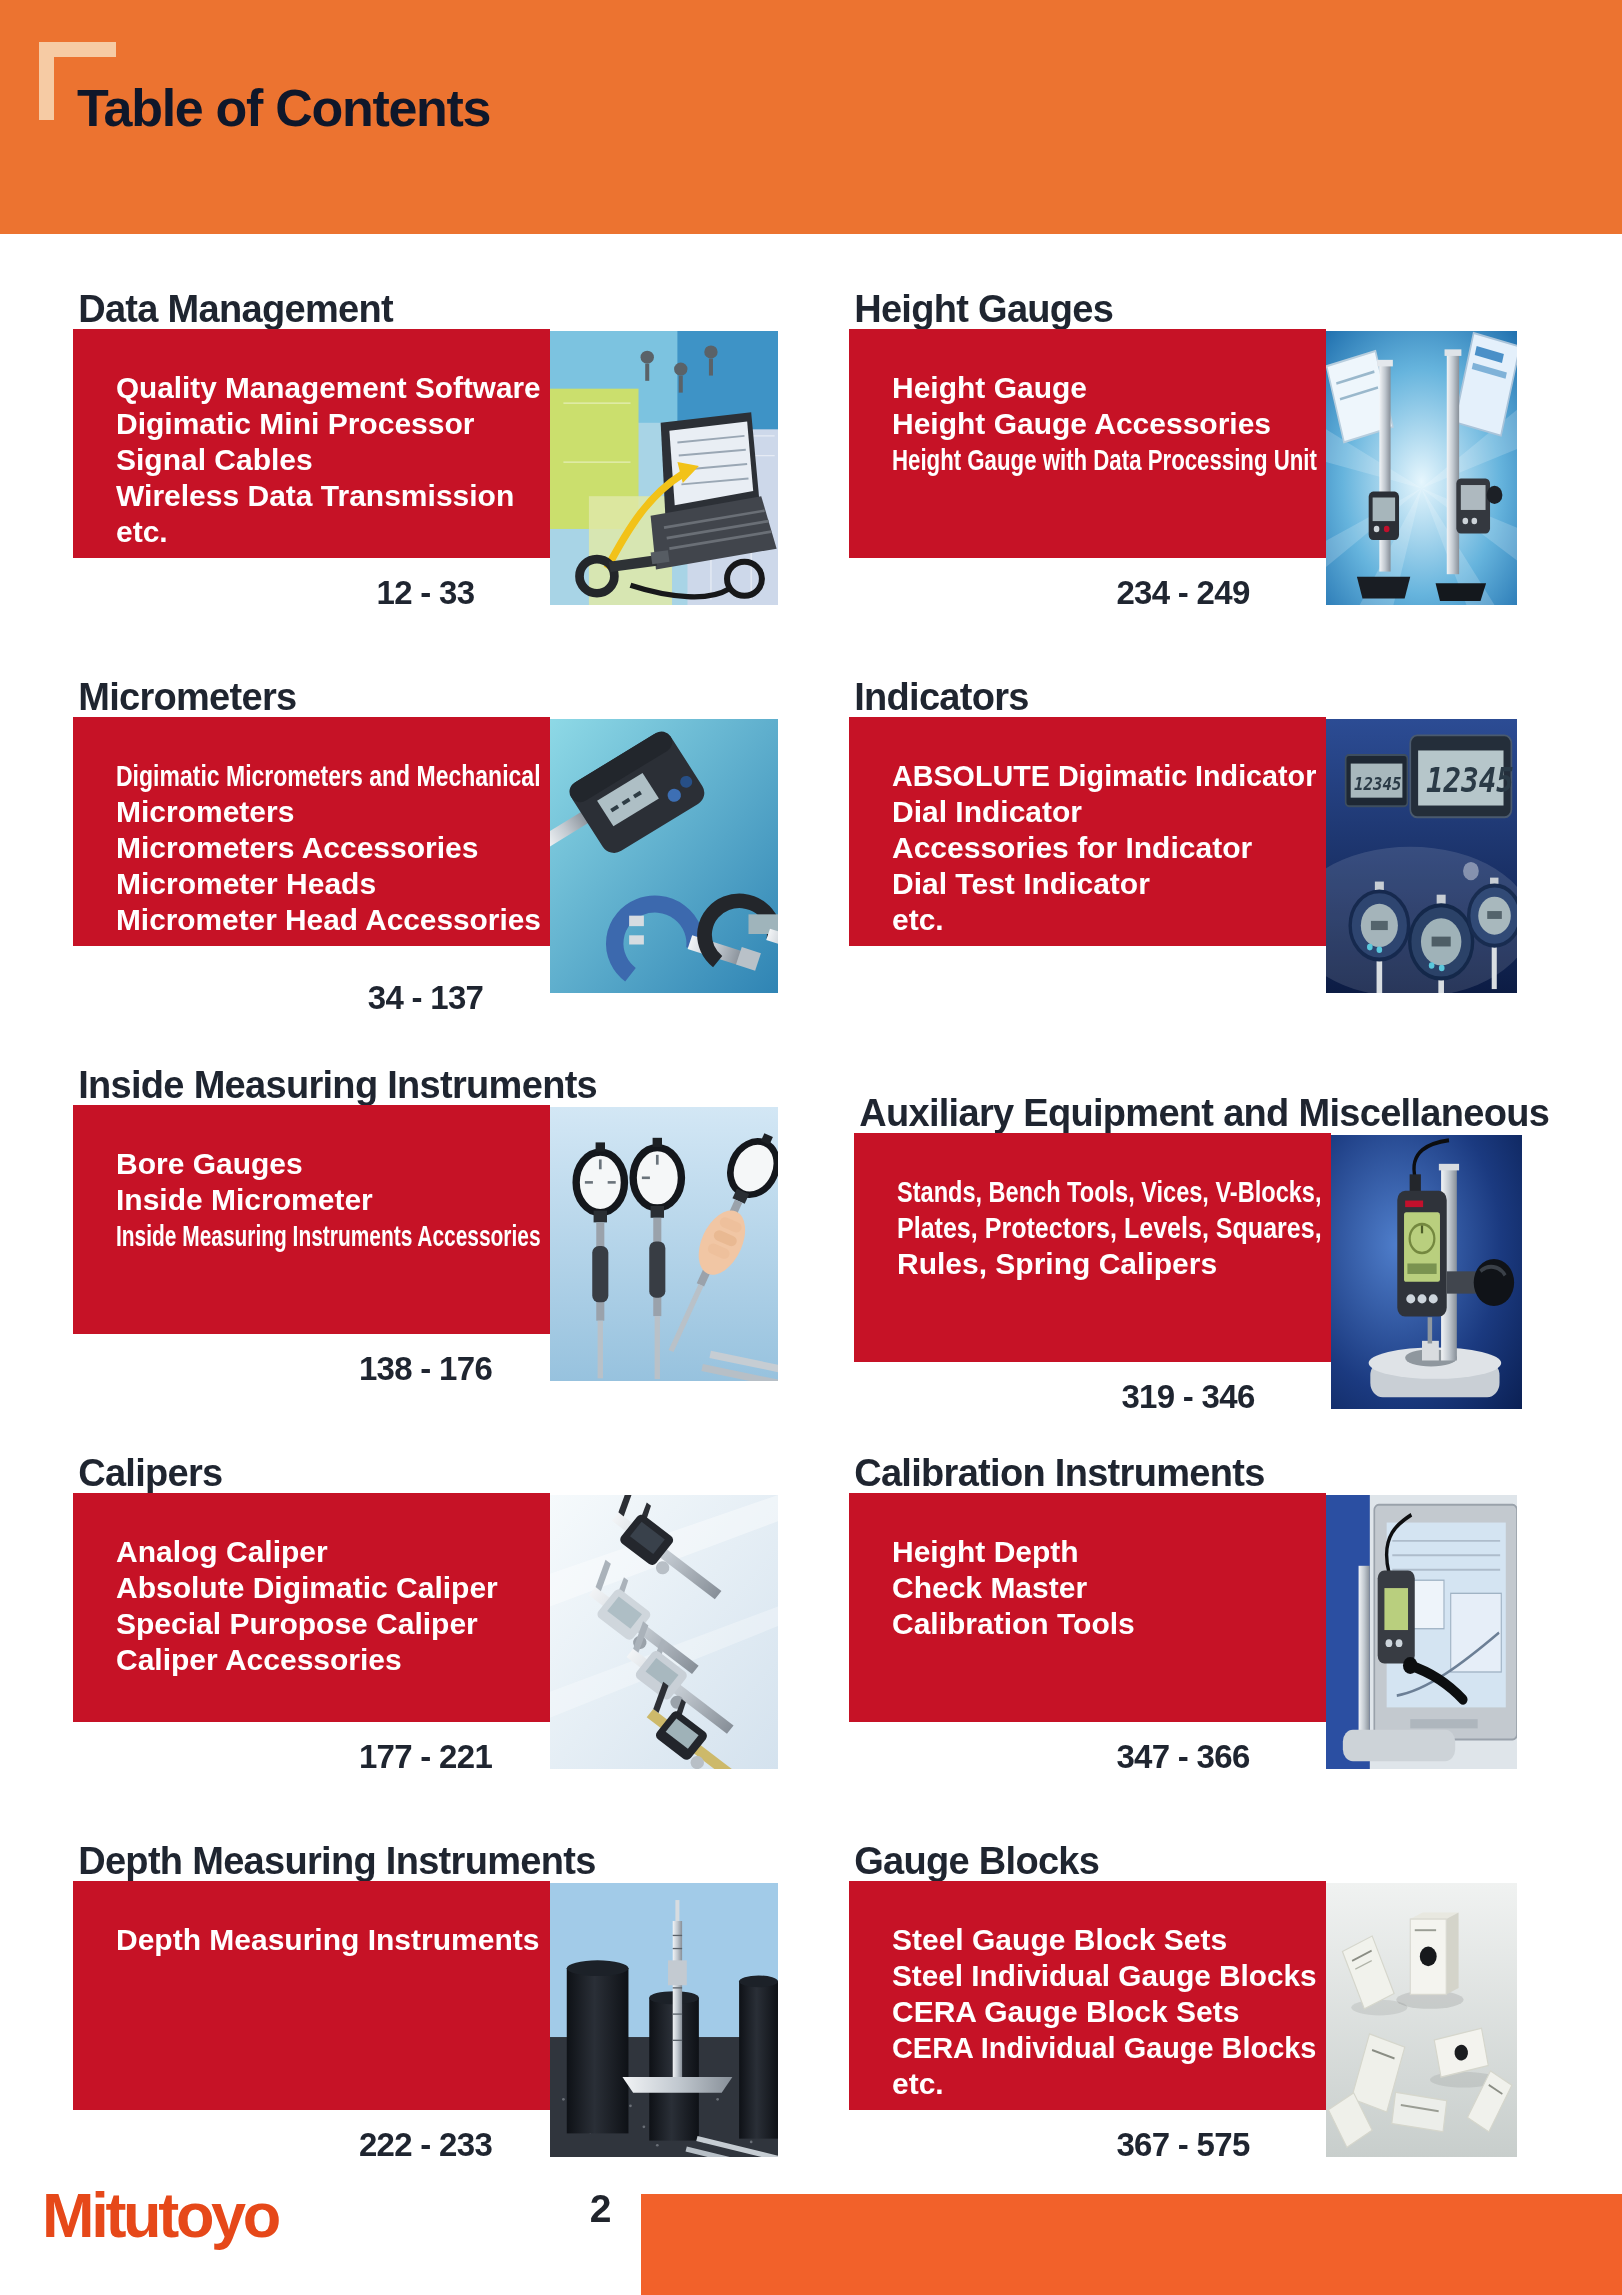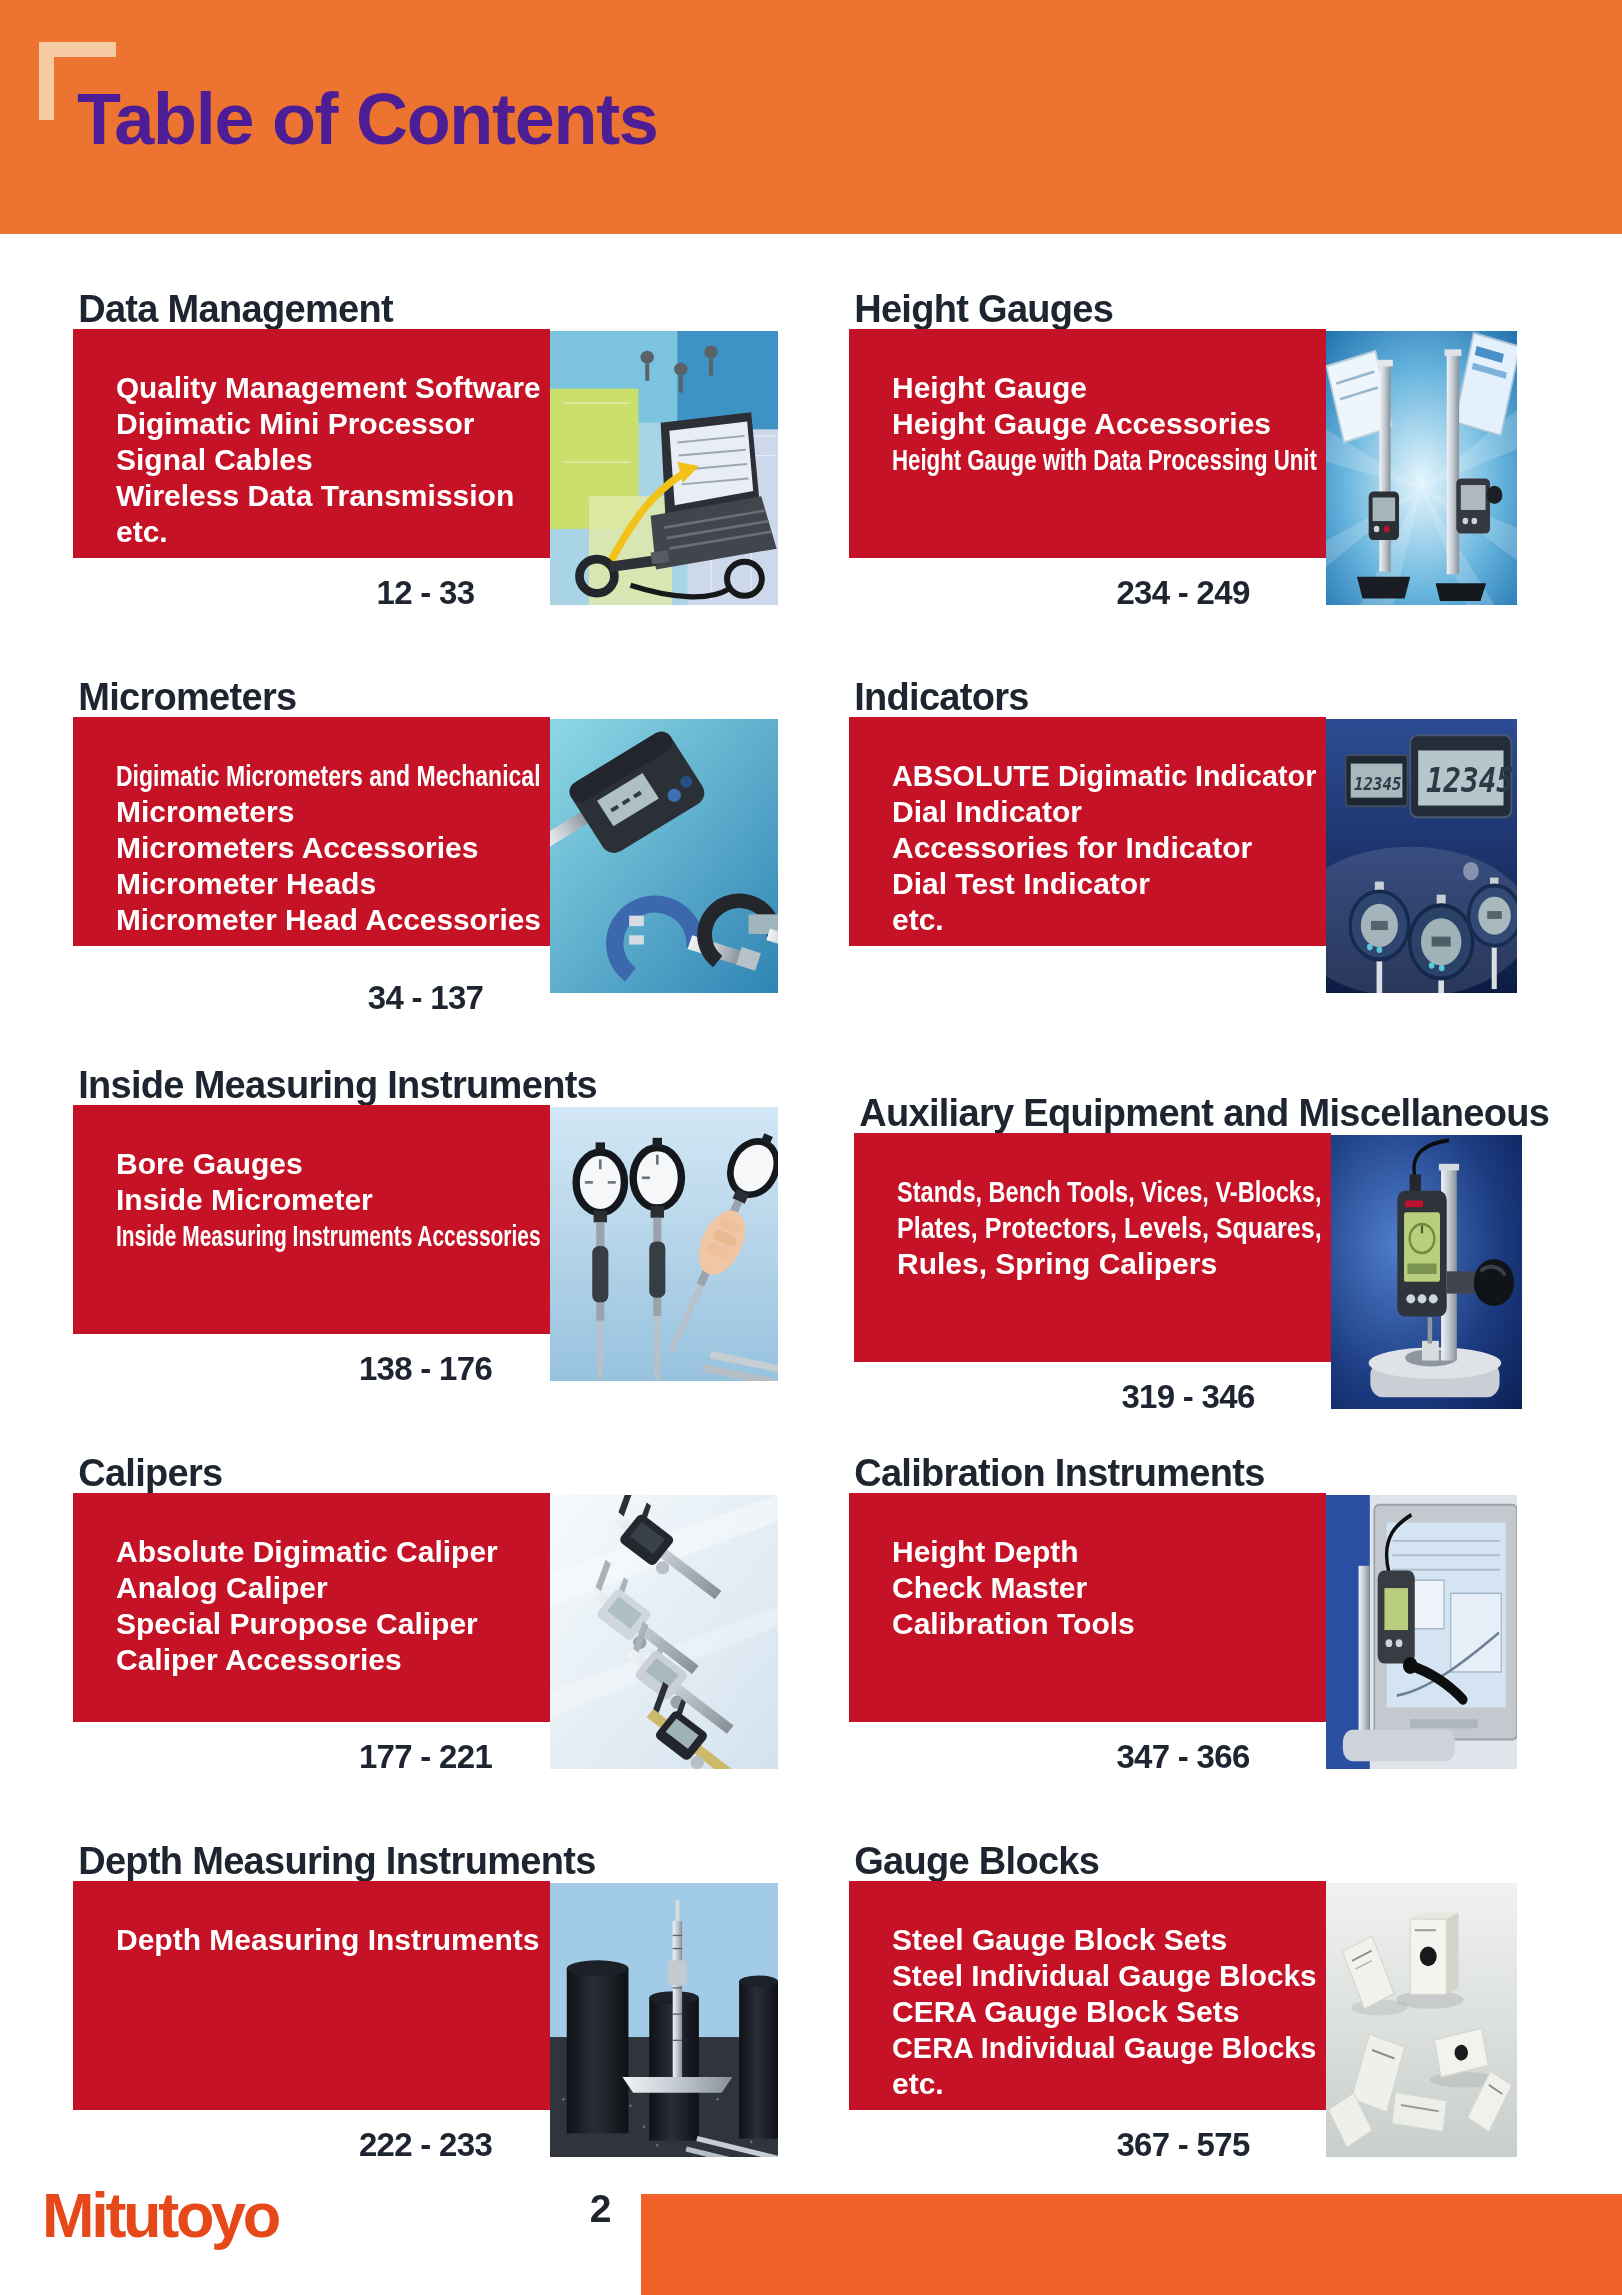--- a/index.html
+++ b/index.html
@@ -5,21 +5,21 @@
   html,body{margin:0;padding:0;}
   body{
     width:1622px;height:2295px;position:relative;overflow:hidden;
     background:#ffffff;font-family:"Liberation Sans", sans-serif;
   }
   
   .page-header{position:absolute;left:0;top:0;width:1622px;height:234px;background:var(--header_orange,#ec7330);}
   .corner-bracket{position:absolute;left:39px;top:42px;width:77px;height:78px;box-sizing:border-box;
     border-left:15px solid var(--corner_bracket_peach,#f6cba4);
     border-top:15px solid var(--corner_bracket_peach,#f6cba4);}
-  .header-title{position:absolute;left:77px;top:80px;color:#4c1d95;font-size:72px;font-weight:bold;letter-spacing:-1.3px;line-height:1.1;}
+  .header-title{position:absolute;left:77px;top:80px;color:#0f172a;font-size:52px;font-weight:bold;letter-spacing:-1.3px;line-height:1.1;}
   
   #sections{position:absolute;left:0;top:0;width:1622px;height:2295px;}
   .toc-section{position:absolute;width:707px;height:340px;}
   .sec-title{position:absolute;left:5.2px;top:0;font-size:38px;font-weight:bold;color:var(--title_text_dark,#1f2530);letter-spacing:-0.7px;line-height:38px;white-space:nowrap;}
   .red-box{position:absolute;left:0;top:39px;width:477px;height:229px;background:var(--section_red,#c61226);box-sizing:border-box;}
   .rb-text{padding:41px 10px 0 43px;}
   .rb-line{font-size:30px;font-weight:bold;color:#ffffff;line-height:36px;white-space:nowrap;transform-origin:left center;}
   .sec-image{position:absolute;left:477px;top:41px;height:274px;width:228px;margin:0;overflow:hidden;}
   .sec-image svg{display:block;}
   .sec-pages{position:absolute;left:0;top:284px;width:705px;text-align:center;font-size:33px;font-weight:bold;color:var(--title_text_dark,#1f2530);letter-spacing:-0.7px;}
@@ -386,22 +386,22 @@
 <path d="M266,208 a30,30 0 0 1 44,6" stroke="#3a4048" stroke-width="6" fill="none"></path>
 <rect x="172" y="278" width="8" height="40" fill="#8f98a0"></rect>
         </svg>
       </figure>
     <div class="sec-pages" style="width: 668px;">319 - 346</div>
   </section>
     <section class="toc-section" style="top: 1454px; left: 73px;">
     <div class="sec-title">Calipers</div>
     <div class="red-box">
       <div class="rb-text">
+          <div class="rb-line">Analog Caliper</div>
           <div class="rb-line">Absolute Digimatic Caliper</div>
-          <div class="rb-line">Analog Caliper</div>
           <div class="rb-line">Special Puropose Caliper</div>
           <div class="rb-line">Caliper Accessories</div>
         </div>
     </div>
     <figure class="sec-image" style="width: 228px;">
         <svg viewBox="0 0 340 418" width="100%" height="100%" preserveAspectRatio="none" xmlns="http://www.w3.org/2000/svg">
           <defs>
             <linearGradient id="calipersphoto-sil" x1="0" y1="0" x2="1" y2="0">
 <stop offset="0" stop-color="#f2f4f6"></stop>
               <stop offset="0.5" stop-color="#c2c9d0"></stop>

